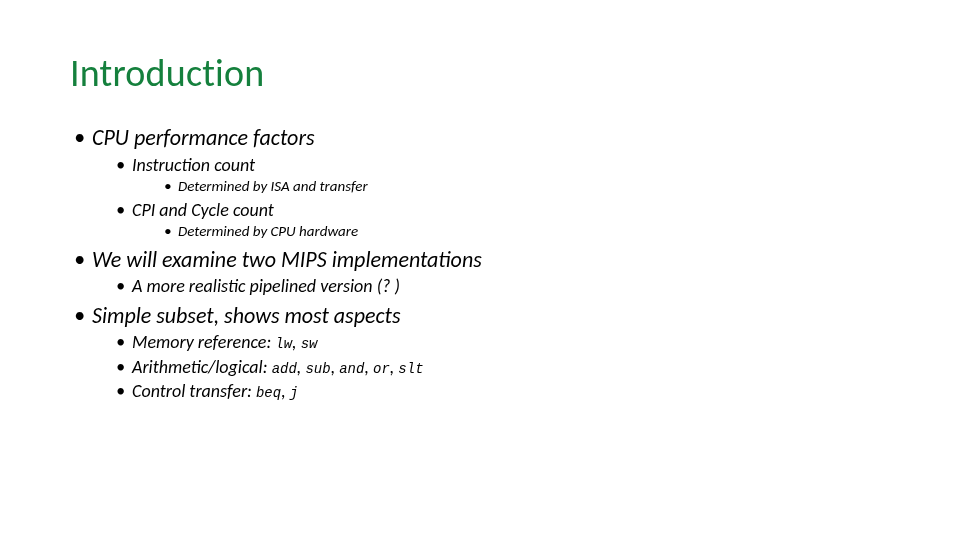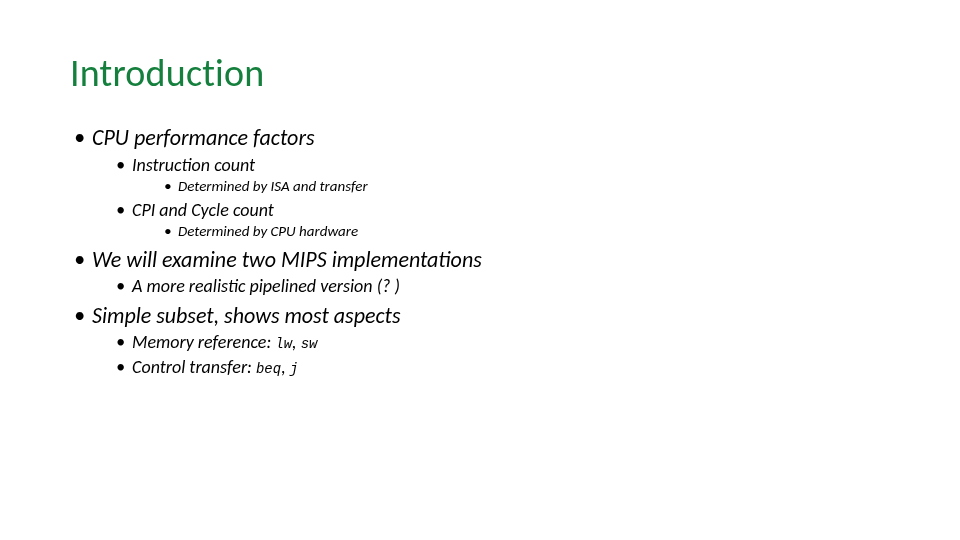--- a/index.html
+++ b/index.html
@@ -75,19 +75,22 @@
       </ul>
     </li>
 
     <li>
       <span>Simple subset, shows most aspects</span>
       <ul class="lvl2">
         <li>
           <span>Memory reference: </span><span class="mono">lw</span><span>, </span><span class="mono">sw</span>
         </li>
         <li>
+          <span>Arithmetic/logical: </span><span class="mono">add</span><span>, </span><span class="mono">sub</span><span>, </span><span class="mono">and</span><span>, </span><span class="mono">or</span><span>, </span><span class="mono">slt</span>
+        </li>
+        <li>
           <span>Control transfer: </span><span class="mono">beq</span><span>, </span><span class="mono">j</span>
         </li>
       </ul>
     </li>
 
   </ul>
 </div>
 
 </body></html>

